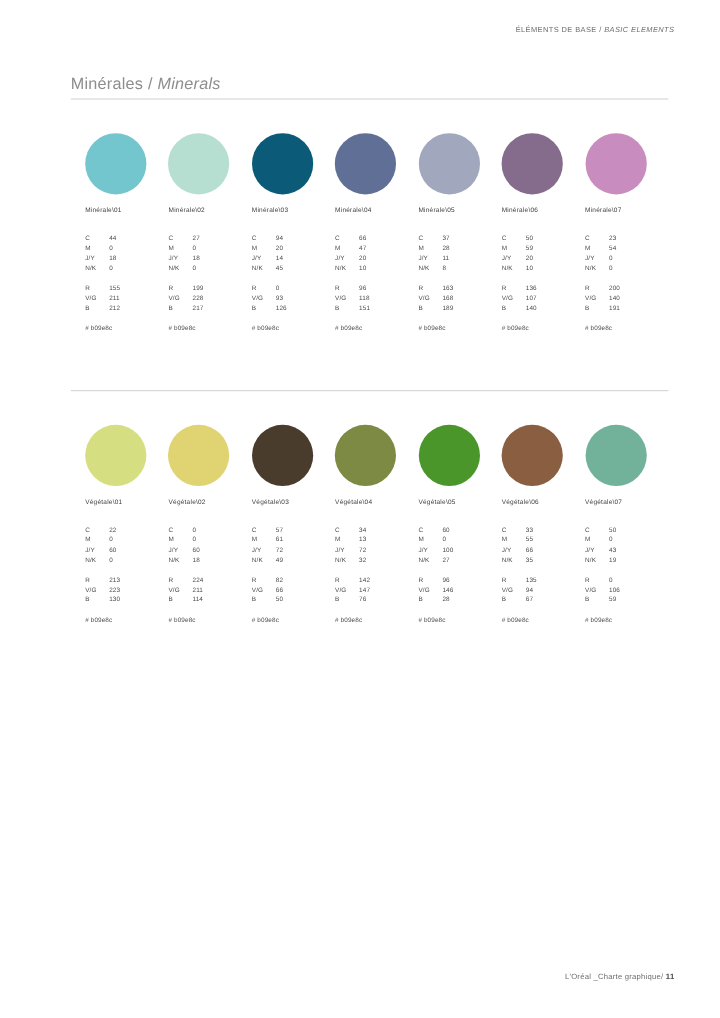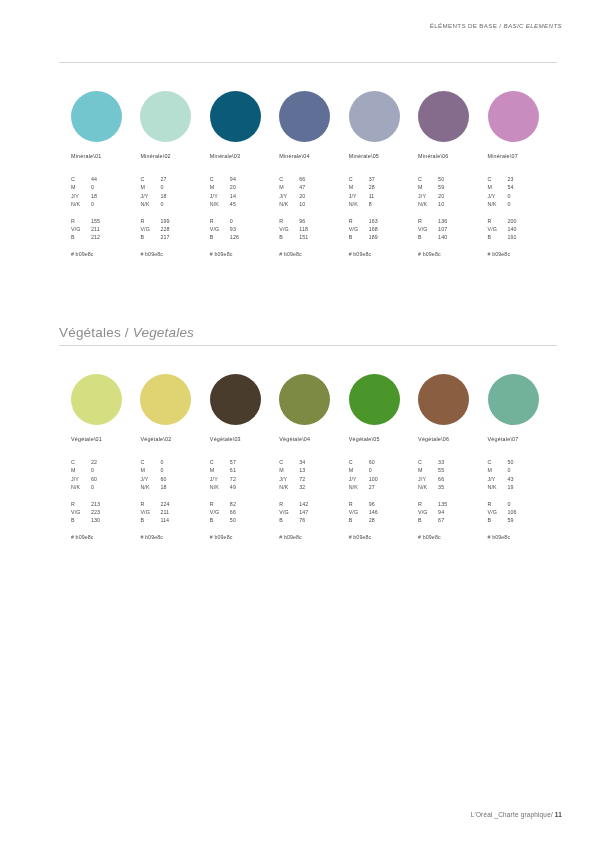--- a/index.html
+++ b/index.html
@@ -136,20 +136,23 @@
 </head>
 <body>
 
 <div class="page">
 
   <div class="page-header">
     <span class="hdr-fr">ÉLÉMENTS DE BASE</span><span class="hdr-sep"> / </span><span class="hdr-en">BASIC ELEMENTS</span>
   </div>
 
   <div class="section" id="section-minerals">
+    <div class="section-title">
+      <span class="t-fr">Minérales</span><span class="t-sep"> / </span><span class="t-en">Minerals</span>
+    </div>
     <div class="section-rule"></div>
 
     <div class="swatch-row">
       <div class="swatch-col">
         <div class="swatch-disc" style="background:#74c6ce"></div>
         <div class="swatch-label">Minérale\01</div>
       </div>
       <div class="swatch-col">
         <div class="swatch-disc" style="background:#b6dfd2"></div>
         <div class="swatch-label">Minérale\02</div>
@@ -398,23 +401,20 @@
         <div class="val-line">
             <span class="val-key">B</span>
             <span class="val-num">191</span>
           </div>
         <div class="val-hex"># b09e8c</div>
       </div>
     </div>
   </div>
 
   <div class="section" id="section-vegetals">
-    <div class="section-title">
-      <span class="t-fr">Végétales</span><span class="t-sep"> / </span><span class="t-en">Vegetales</span>
-    </div>
     <div class="section-rule"></div>
 
     <div class="swatch-row">
       <div class="swatch-col">
         <div class="swatch-disc" style="background:#d5df82"></div>
         <div class="swatch-label">Végétale\01</div>
       </div>
       <div class="swatch-col">
         <div class="swatch-disc" style="background:#e0d372"></div>
         <div class="swatch-label">Végétale\02</div>

